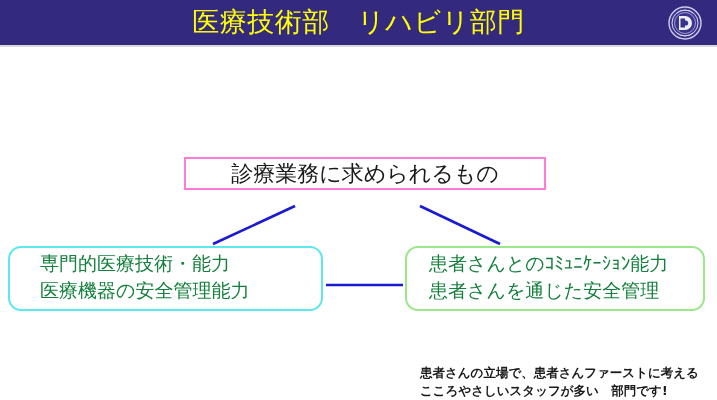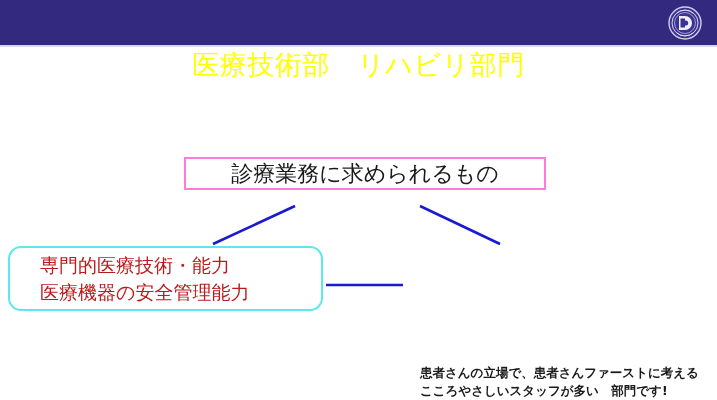--- a/index.html
+++ b/index.html
@@ -39,21 +39,20 @@
     width: 717px;
     height: 45px;
     line-height: 44px;
     text-align: center;
     color: #ffff00;
     font-size: 27px;
     font-weight: normal;
     letter-spacing: 0.5px;
     font-family: "DejaVu Sans", "Liberation Sans", sans-serif;
     white-space: nowrap;
-    margin-top: 43px;
   }
   .header-rule {
     position: absolute;
     left: 0;
     top: 45px;
     width: 717px;
     height: 2px;
     background: #d8d8dd;
   }
 
@@ -142,23 +141,23 @@
     box-sizing: border-box;
     background: #ffffff;
     display: flex;
     flex-direction: column;
     align-items: flex-start;
     justify-content: center;
     padding-left: 22px;
   }
   .box-line {
     font-size: 19px;
-    color: #b91c1c;
+    color: #15803d;
     line-height: 27px;
-    font-family: Liberation Sans, sans-serif;
+    font-family: Liberation Mono, monospace;
     white-space: nowrap;
   }
 
   
   .connectors {
     position: absolute;
     left: 0;
     top: 0;
     width: 717px;
     height: 400px;
@@ -211,19 +210,23 @@
 
   <div class="box-center">
     <span class="box-center-text">診療業務に求められるもの</span>
   </div>
 
   <div class="box-left">
     <span class="box-line">専門的医療技術・能力</span>
     <span class="box-line">医療機器の安全管理能力</span>
   </div>
 
+  <div class="box-right">
+    <span class="box-line">患者さんとのｺﾐｭﾆｹｰｼｮﾝ能力</span>
+    <span class="box-line">患者さんを通じた安全管理</span>
+  </div>
 
   <div class="footer-note">
     <div>患者さんの立場で、患者さんファーストに考える</div>
     <div>こころやさしいスタッフが多い　部門です!</div>
   </div>
 
 </div>
 
 </body></html>

